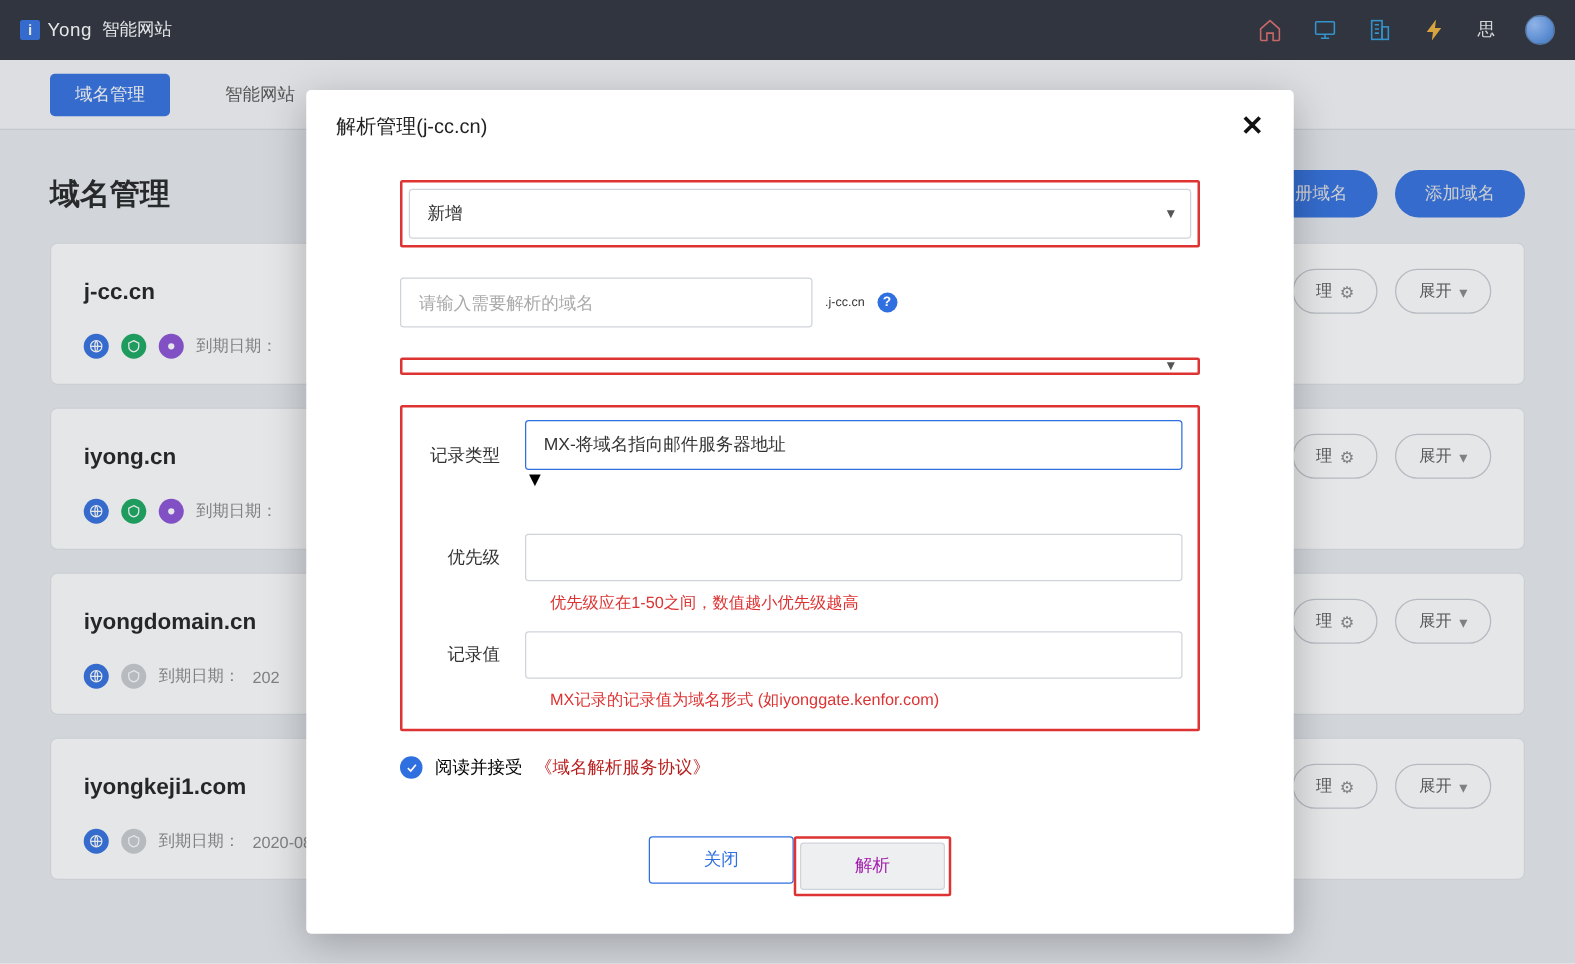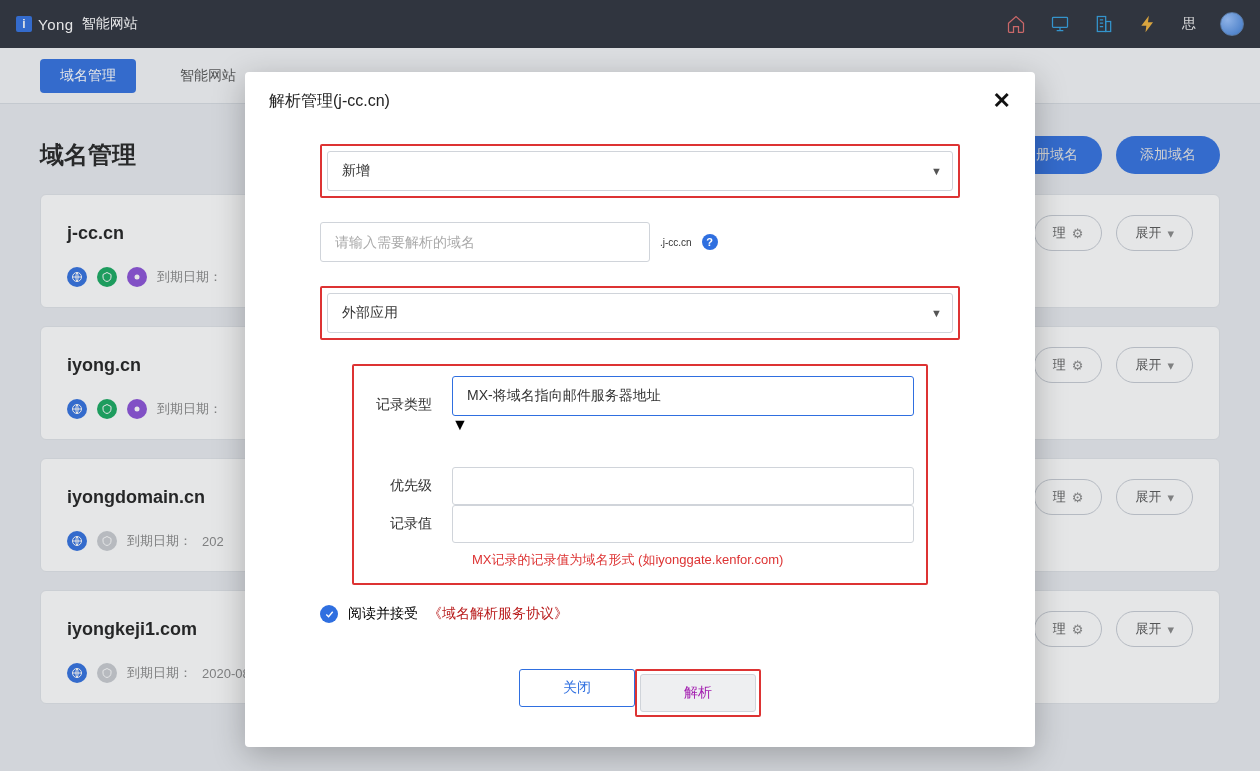--- a/index.html
+++ b/index.html
@@ -64,21 +64,21 @@
     .sel.red .faux-select {  }
     .sel.red { padding: 5px; }
     .sel.red .caret { right: 16px; }
 
     .inline-row { display: flex; align-items: center; gap: 10px; width: 640px; margin: 0 auto 24px auto; }
     .inline-row input { flex: 0 0 330px; height: 40px; border: 1px solid #d0d4da; border-radius: 3px; padding: 0 14px; font-size: 14px; color: #333; }
     .inline-row input::placeholder { color: #aaa; }
     .inline-row .suffix { font-size: 10px; color: #333; }
     .help { width: 16px; height: 16px; border-radius: 50%; background: #2f6fe0; color: #fff; display: inline-flex; align-items: center; justify-content: center; font-size: 11px; font-weight: bold; cursor: pointer; }
 
-    .redblock { width: 576px; margin: 0 auto 14px auto; padding: 10px 12px 14px 12px; }
+    .redblock { width: 640px; margin: 0 auto 14px auto; padding: 10px 12px 14px 12px; }
 
     .fr { display: flex; align-items: center; width: 100%; }
     .fl { width: 86px; font-size: 14px; color: #333; text-align: right; padding-right: 20px; }
     .fc { flex: 1; position: relative; }
     .fc .faux-select { border: 1px solid #2f6fe0; }
     .fc input.txt { width: 100%; height: 38px; border: 1px solid #d0d4da; border-radius: 3px; padding: 0 12px; font-size: 14px; }
     .hint { color: #d33; font-size: 13px; margin: 8px 0 14px 106px; }
 
     .agree-row { width: 640px; margin: 20px auto 0 auto; display: flex; align-items: center; gap: 10px; font-size: 14px; }
     .agree-row .ck { width: 18px; height: 18px; border-radius: 50%; background: #2f6fe0; display: inline-flex; align-items: center; justify-content: center; }
@@ -295,38 +295,38 @@
         <span class="caret">▼</span>
       </div>
 
       <div class="inline-row">
         <input type="text" placeholder="请输入需要解析的域名" style="">
         <span class="suffix">.j-cc.cn</span>
         <span class="help">?</span>
       </div>
 
       <div class="sel red redbox">
-        <div class="faux-select">外部应用</div>
         <span class="caret">▼</span>
       </div>
 
       <div class="redblock redbox">
 
         <div class="fr" style="margin-bottom:6px;">
           <div class="fl">记录类型</div>
           <div class="fc" style="position:relative;">
             <div class="faux-select">MX-将域名指向邮件服务器地址</div>
             <span class="caret" style="right:12px;">▼</span>
           </div>
         </div>
 
         <div class="fr" style="margin-top:33px;">
           <div class="fl">优先级</div>
           <div class="fc"><input class="txt" type="text" style=""></div>
         </div>
+        <div class="hint">优先级应在1-50之间，数值越小优先级越高</div>
 
         <div class="fr">
           <div class="fl">记录值</div>
           <div class="fc"><input class="txt" type="text" style=""></div>
         </div>
         <div class="hint" style="margin-bottom:0;">MX记录的记录值为域名形式 (如iyonggate.kenfor.com)</div>
       </div>
 
       <div class="agree-row">
         <span class="ck">

